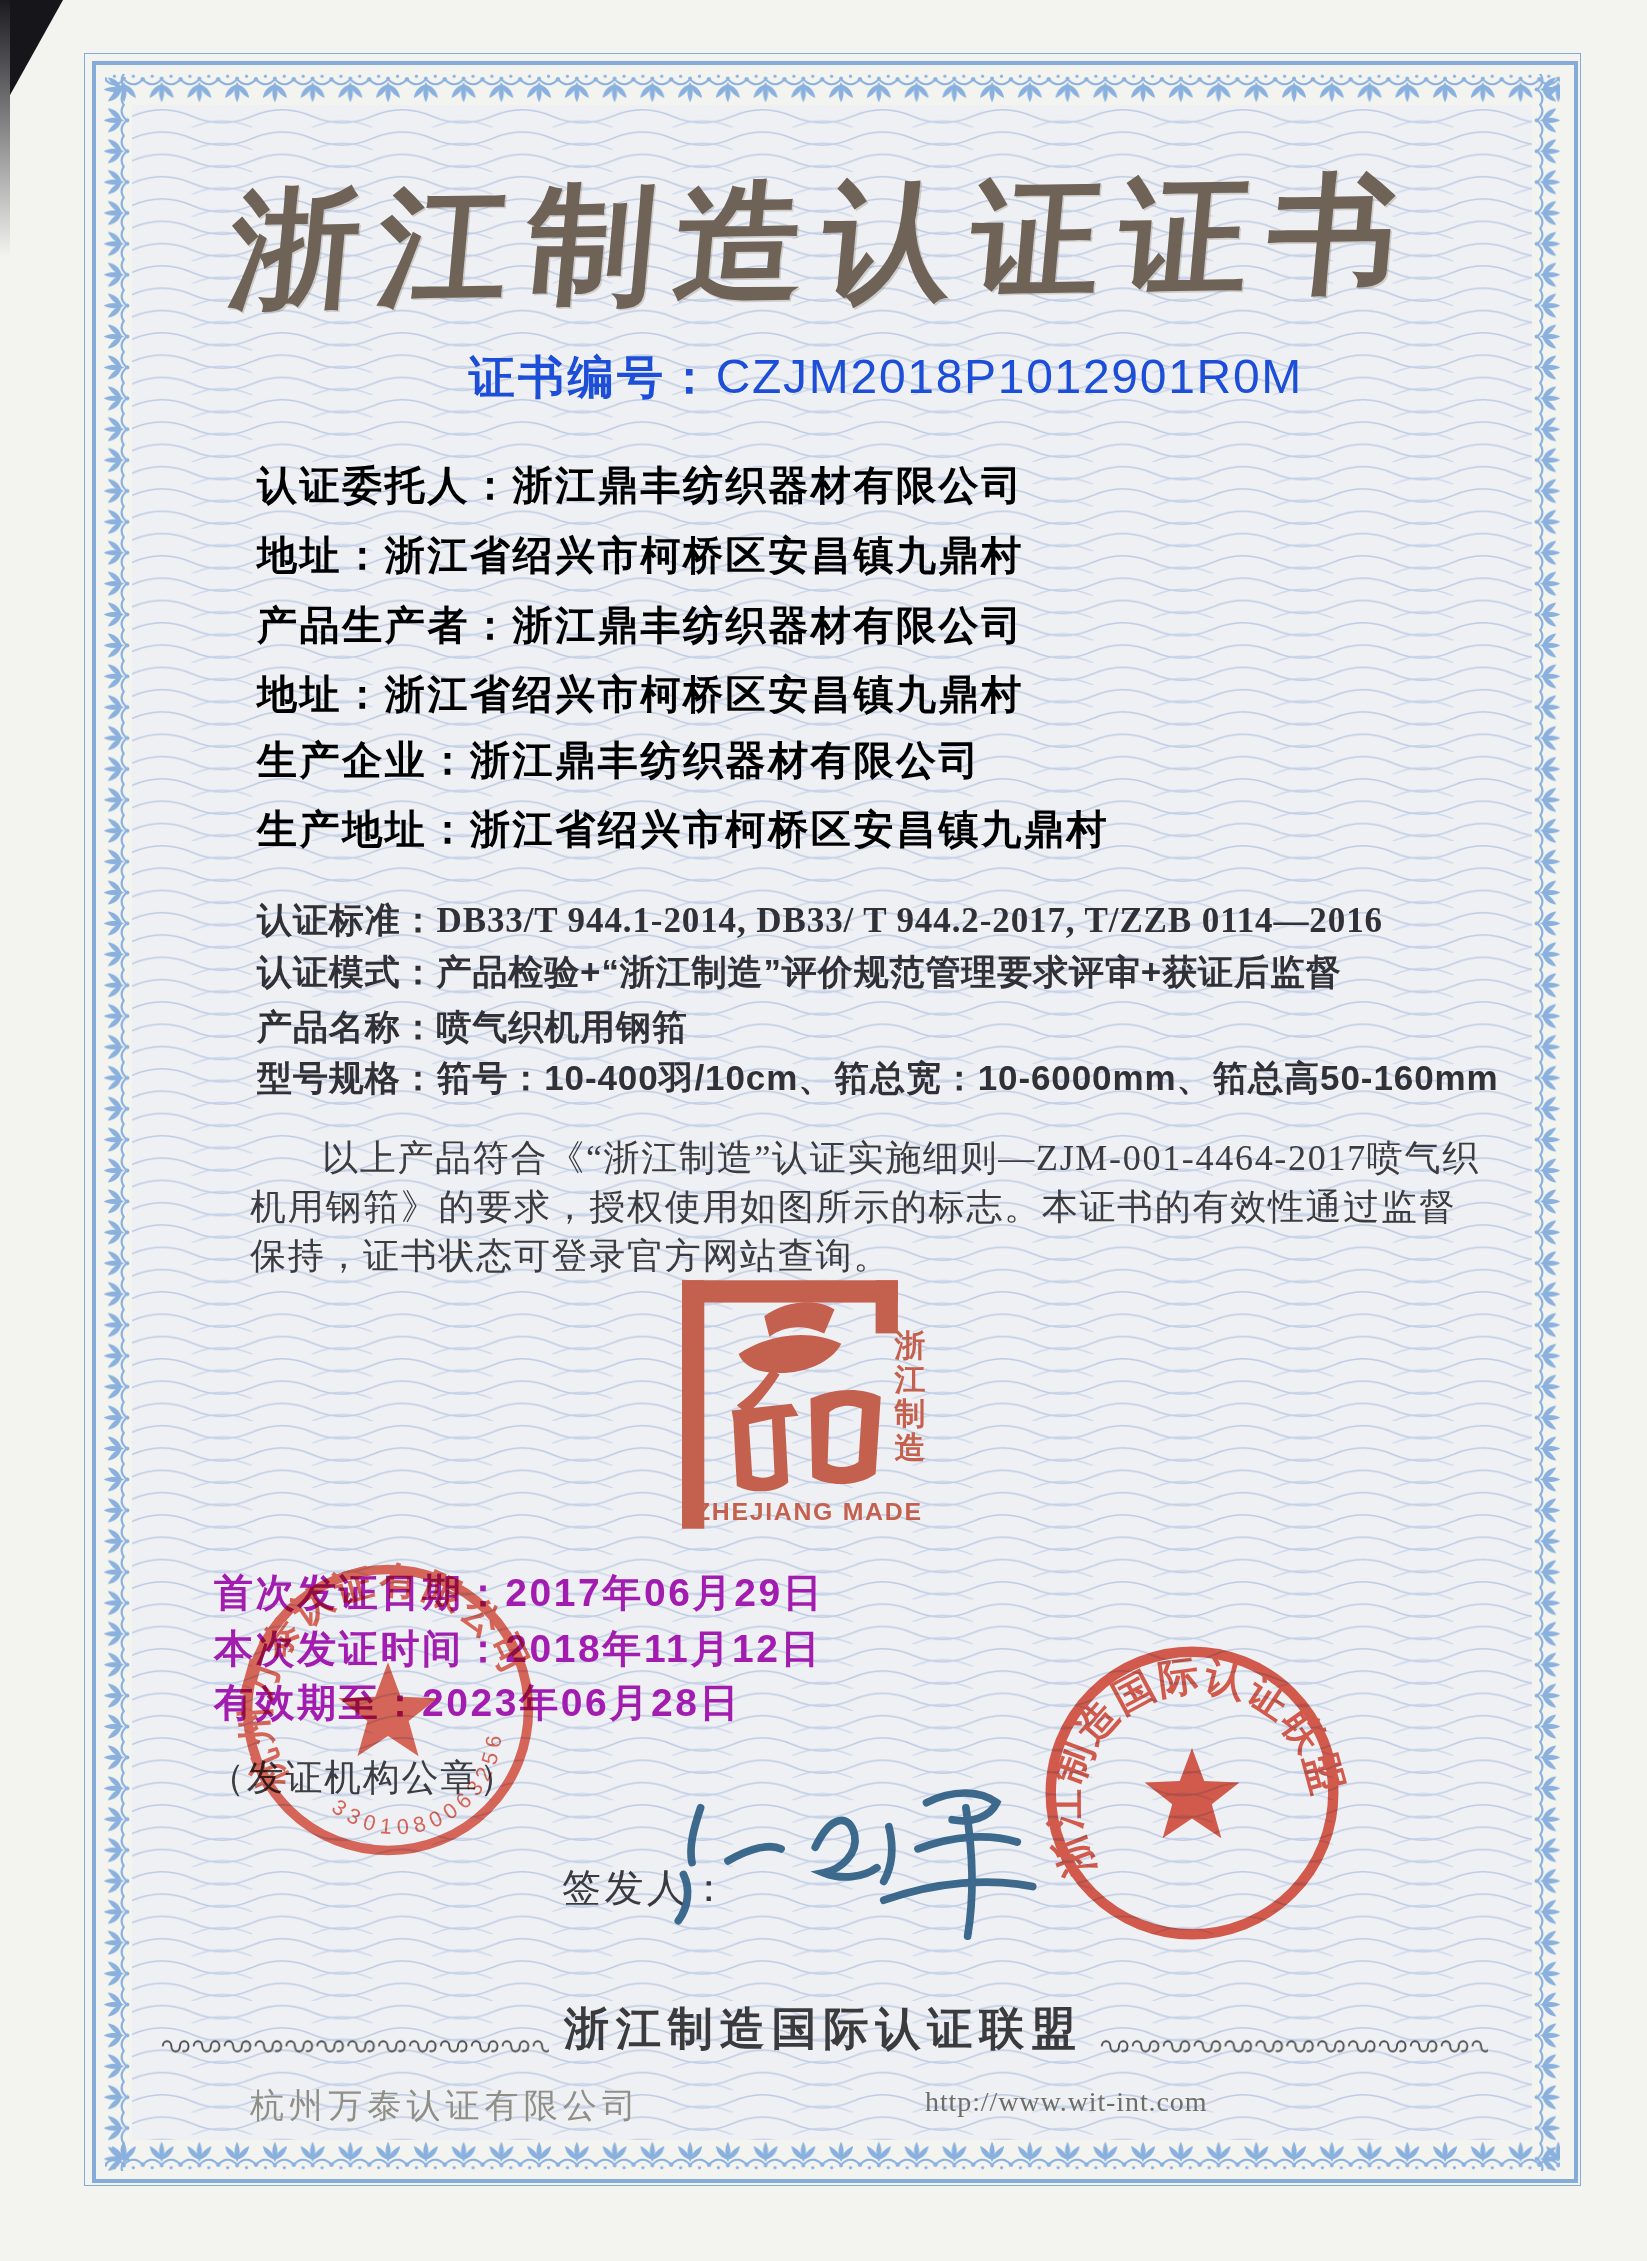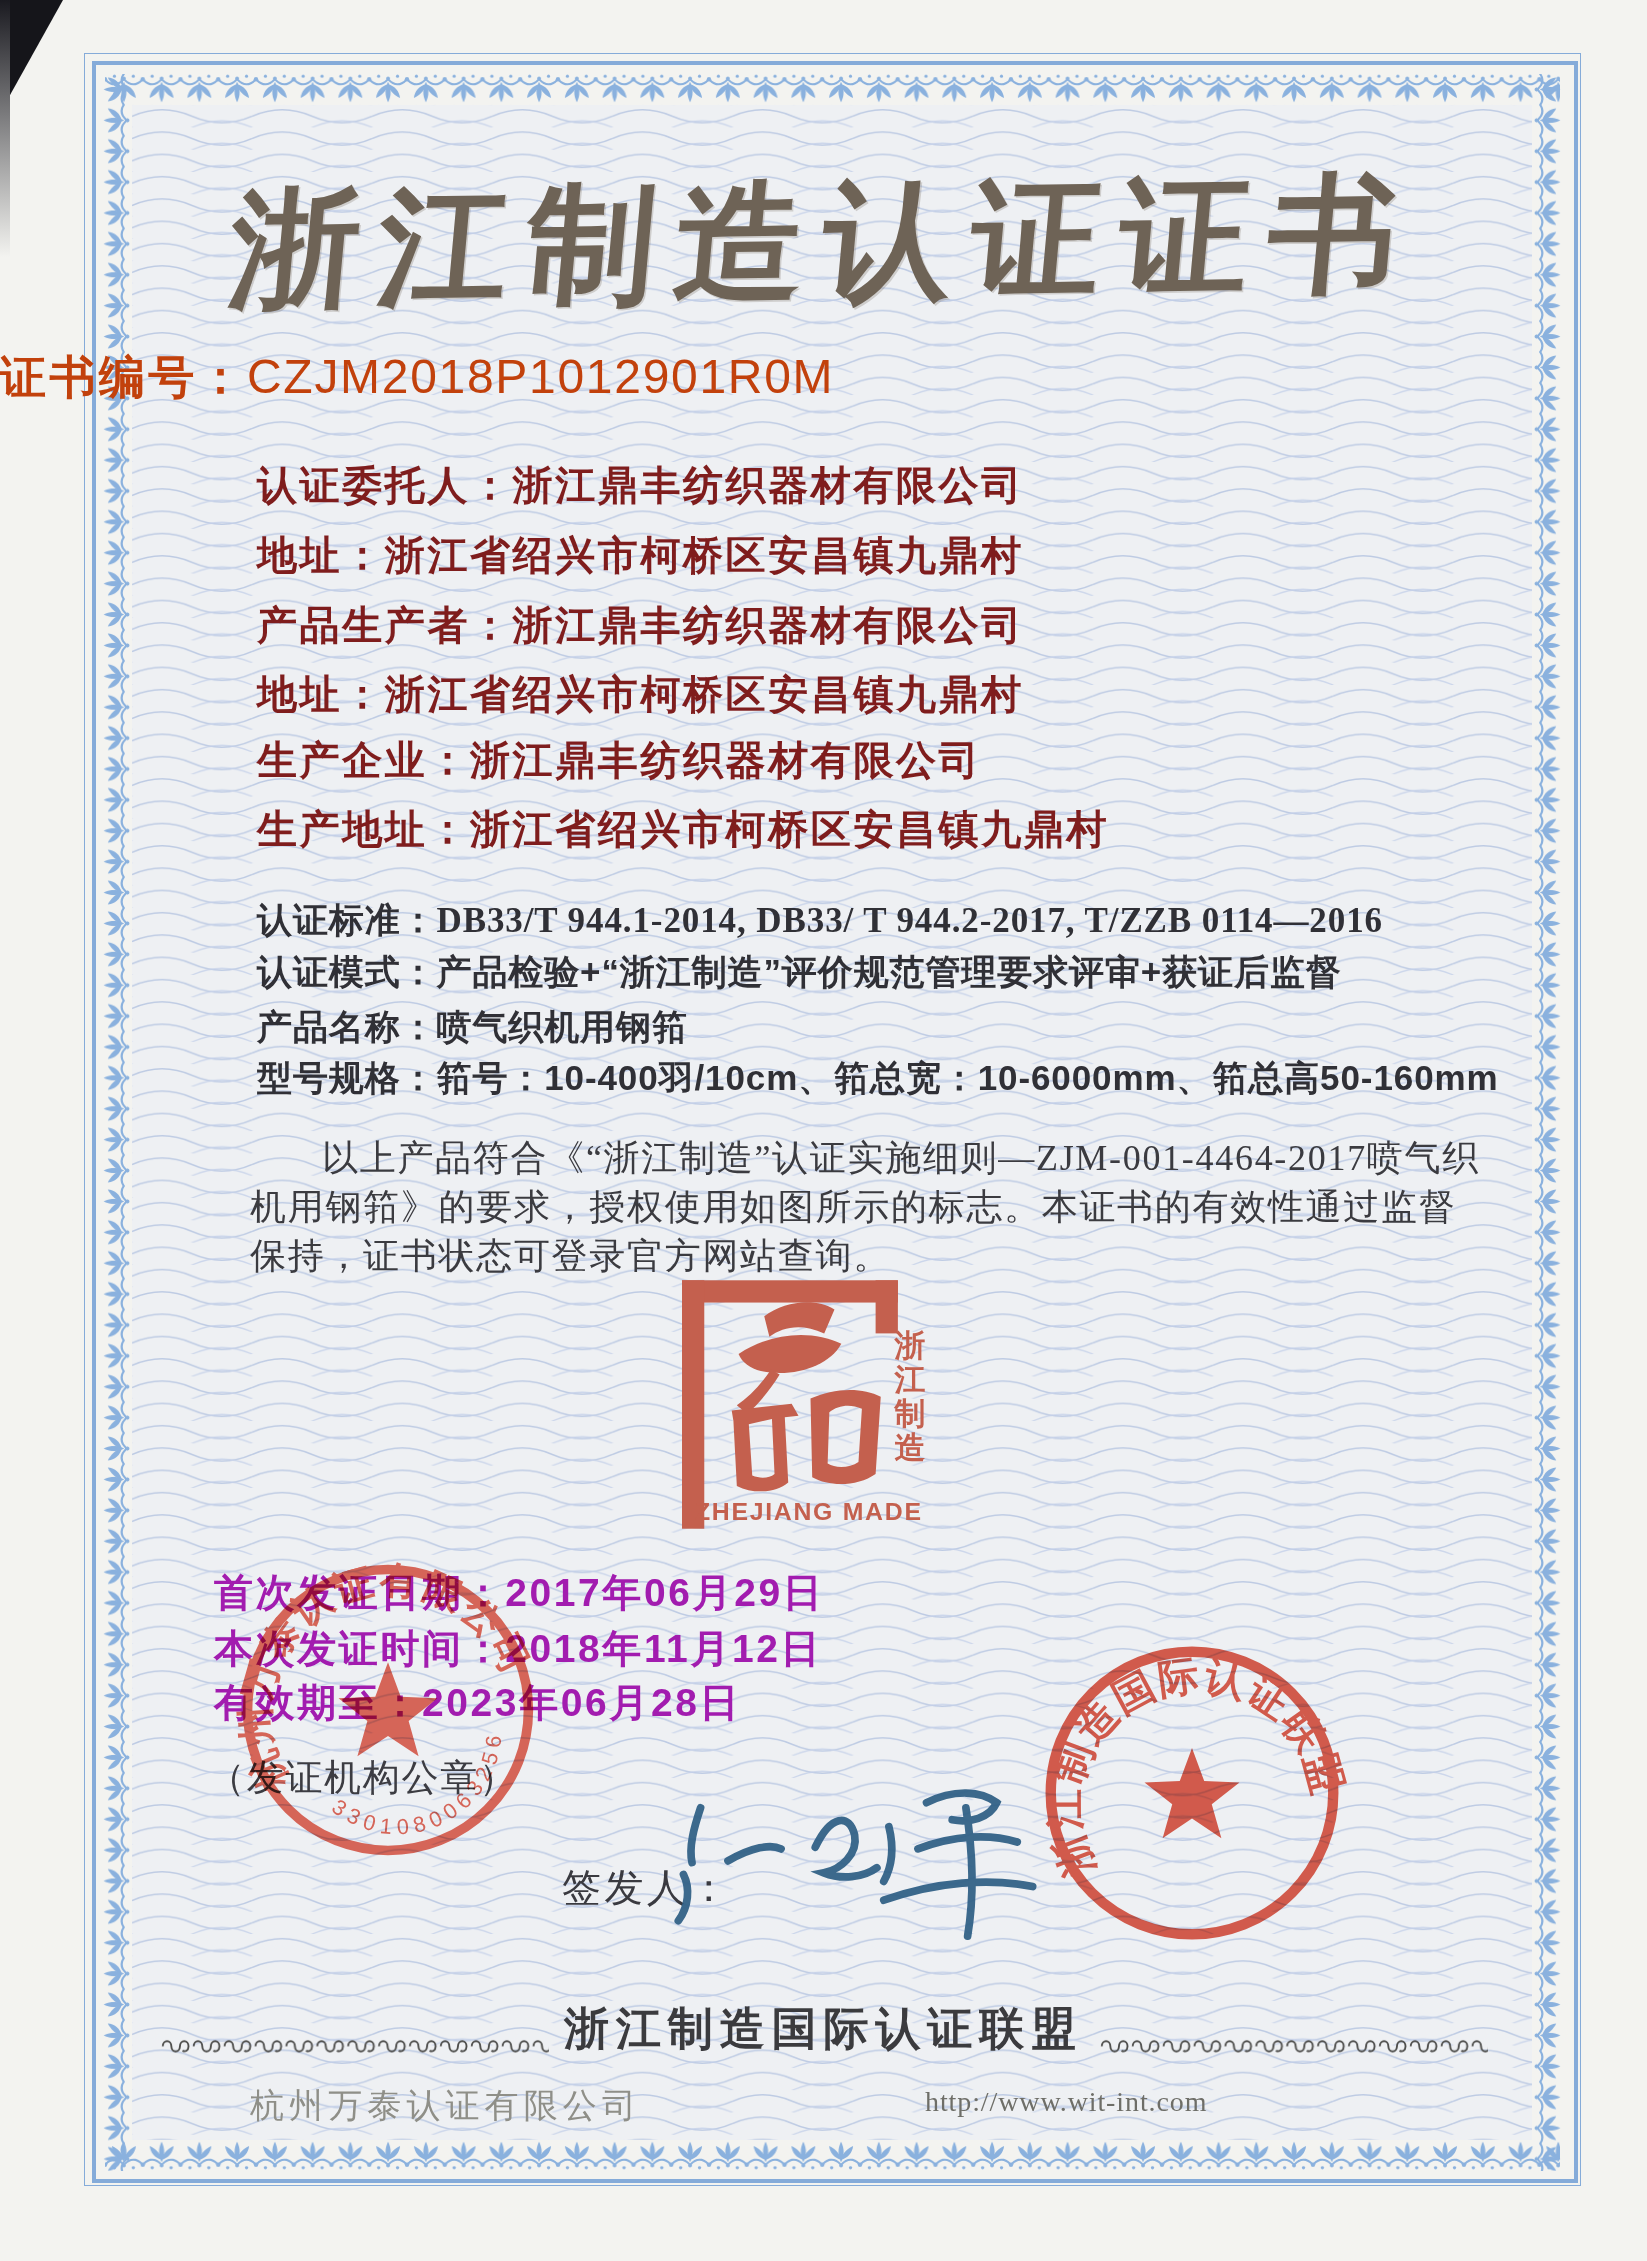--- a/index.html
+++ b/index.html
@@ -27,25 +27,25 @@
   #waves{left:132px;top:105px;width:1400px;height:2035px;}
   
   #title{
     left:0;top:156px;width:1647px;text-align:center;
     font-family:"Liberation Serif", serif;font-weight:700;
     font-size:129px;letter-spacing:19px;color:#6e6356;
     transform:skewX(-6deg) rotate(-0.8deg);
     text-shadow:1.7px 1.7px 0 rgba(110,99,86,.25);
   }
   
-  #certno{left:0;top:347px;width:1303px;text-align:left;color:#c2410c;}
+  #certno{left:0;top:347px;width:1303px;text-align:right;color:#1d4ed8;}
   #certno .lbl{font-size:46px;font-weight:700;letter-spacing:3.4px;}
   #certno .val{font-size:48px;font-weight:500;letter-spacing:1.7px;}
   
-  .info-line{left:257px;font-size:40px;font-weight:700;color:#7f1d1d;letter-spacing:2.6px;}
+  .info-line{left:257px;font-size:40px;font-weight:700;color:#000000;letter-spacing:2.6px;}
   #il0{top:458px;} #il1{top:528px;} #il2{top:598px;}
   #il3{top:667px;} #il4{top:733px;} #il5{top:802px;}
   
   .spec-line{left:257px;color:#303036;font-size:35px;letter-spacing:0.9px;}
   .spec-line .lbl{font-weight:700;font-family:"Liberation Sans",sans-serif;}
   .spec-line .val-serif{font-family:"Liberation Serif",serif;font-weight:700;}
   .spec-line .val-sans{font-weight:700;}
   #sp0{top:897px;} #sp1{top:949px;text-align:right;} #sp2{top:1004px;} #sp3{top:1055px;text-align:right;}
   
   #statement{

